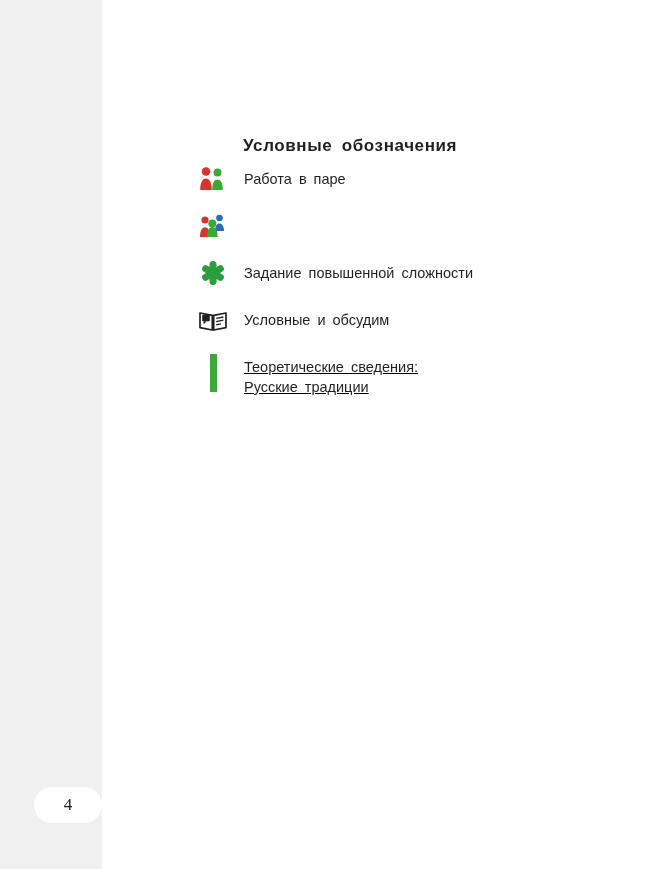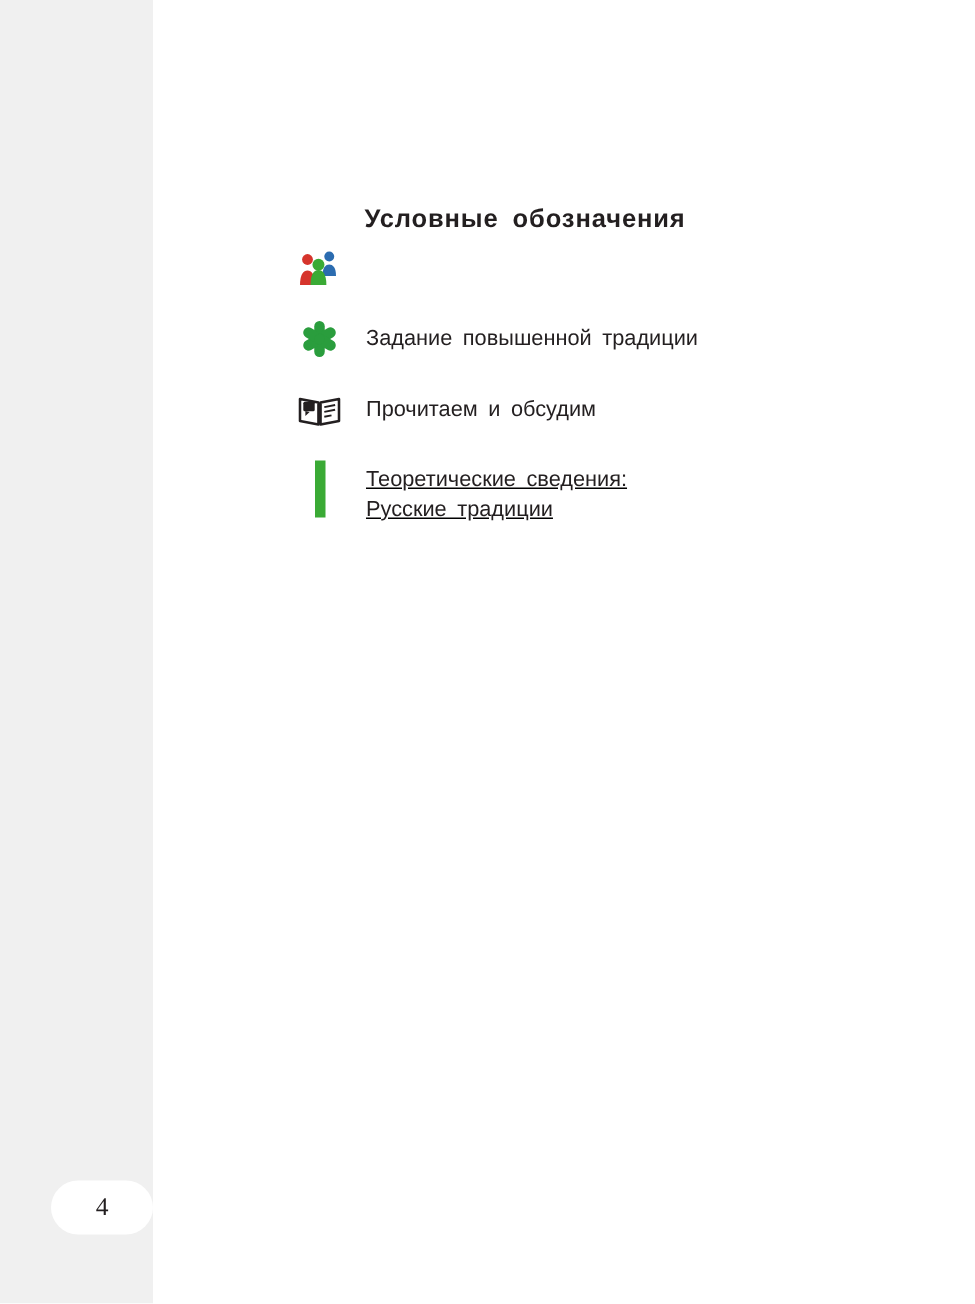--- a/index.html
+++ b/index.html
@@ -131,20 +131,33 @@
   <div class="page-number-pill">
     <span class="num">4</span>
   </div>
 
   <div class="content">
 
     <div class="legend-title">Условные  обозначения</div>
 
     <div class="legend-list">
 
+      <div class="legend-row">
+        <div class="legend-icon">
+          <div class="icon-box">
+            <svg width="30" height="26" viewBox="0 0 30 26">
+              <circle cx="8" cy="5.5" r="4.3" fill="#d6342c"></circle>
+              <path d="M2.2 24 C2.2 15.5 5 12.5 8 12.5 C11 12.5 13.8 15.5 13.8 24 Z" fill="#d6342c"></path>
+              <circle cx="19.5" cy="6.5" r="4" fill="#3aaa35"></circle>
+              <path d="M14.2 24 C14.2 16.3 16.7 13.5 19.5 13.5 C22.3 13.5 24.8 16.3 24.8 24 Z" fill="#3aaa35"></path>
+            </svg>
+          </div>
+        </div>
+        <div class="legend-label">Работа  в  паре</div>
+      </div>
 
       <div class="legend-row">
         <div class="legend-icon">
           <div class="icon-box">
             <svg width="32" height="26" viewBox="0 0 32 26">
               <circle cx="7" cy="7" r="3.6" fill="#d6342c"></circle>
               <path d="M2 24 C2 17 4.3 14.3 7 14.3 C9.7 14.3 12 17 12 24 Z" fill="#d6342c"></path>
               <circle cx="21.5" cy="5" r="3.3" fill="#2b6cb0"></circle>
               <path d="M17 18 C17 12.4 19.1 10.4 21.5 10.4 C23.9 10.4 26 12.4 26 18 Z" fill="#2b6cb0"></path>
               <circle cx="14.3" cy="10.5" r="4" fill="#3aaa35"></circle>
@@ -156,41 +169,41 @@
 
       <div class="legend-row">
         <div class="legend-icon">
           <div class="asterisk">
             <span></span>
               <span></span>
               <span></span>
             <div class="center"></div>
           </div>
         </div>
-        <div class="legend-label">Задание  повышенной  традиции</div>
+        <div class="legend-label">Задание  повышенной  сложности</div>
       </div>
 
 
 
       <div class="legend-row">
         <div class="legend-icon">
           <div class="icon-box" style="height:28px;">
             <svg width="30" height="28" viewBox="0 0 30 28">
               <path d="M2 6 L14.3 8.4 L14.3 23 L2 20.6 Z" fill="none" stroke="#231f20" stroke-width="1.7" stroke-linejoin="round"></path>
               <path d="M28 6 L15.7 8.4 L15.7 23 L28 20.6 Z" fill="none" stroke="#231f20" stroke-width="1.7" stroke-linejoin="round"></path>
               <line x1="15" y1="8.6" x2="15" y2="23" stroke="#231f20" stroke-width="1.5"></line>
               <rect x="4.2" y="7.8" width="7.6" height="6.4" rx="1" fill="#231f20"></rect>
               <path d="M5.6 14 L5.6 17.4 L8.4 14.6 Z" fill="#231f20"></path>
               <line x1="18.2" y1="11.4" x2="25.4" y2="10" stroke="#231f20" stroke-width="1.3"></line>
               <line x1="18.2" y1="14.6" x2="25.4" y2="13.2" stroke="#231f20" stroke-width="1.3"></line>
               <line x1="18.2" y1="17.8" x2="23" y2="16.9" stroke="#231f20" stroke-width="1.3"></line>
             </svg>
           </div>
         </div>
-        <div class="legend-label">Прочитаем  и  обсудим</div>
+        <div class="legend-label">Условные  и  обсудим</div>
       </div>
 
       <div class="legend-row" style="min-height:56px;text-decoration:underline;">
         <div class="legend-icon">
           <div class="green-bar"></div>
         </div>
         <div class="legend-label">Теоретические  сведения:
 Русские  традиции</div>
       </div>
 

